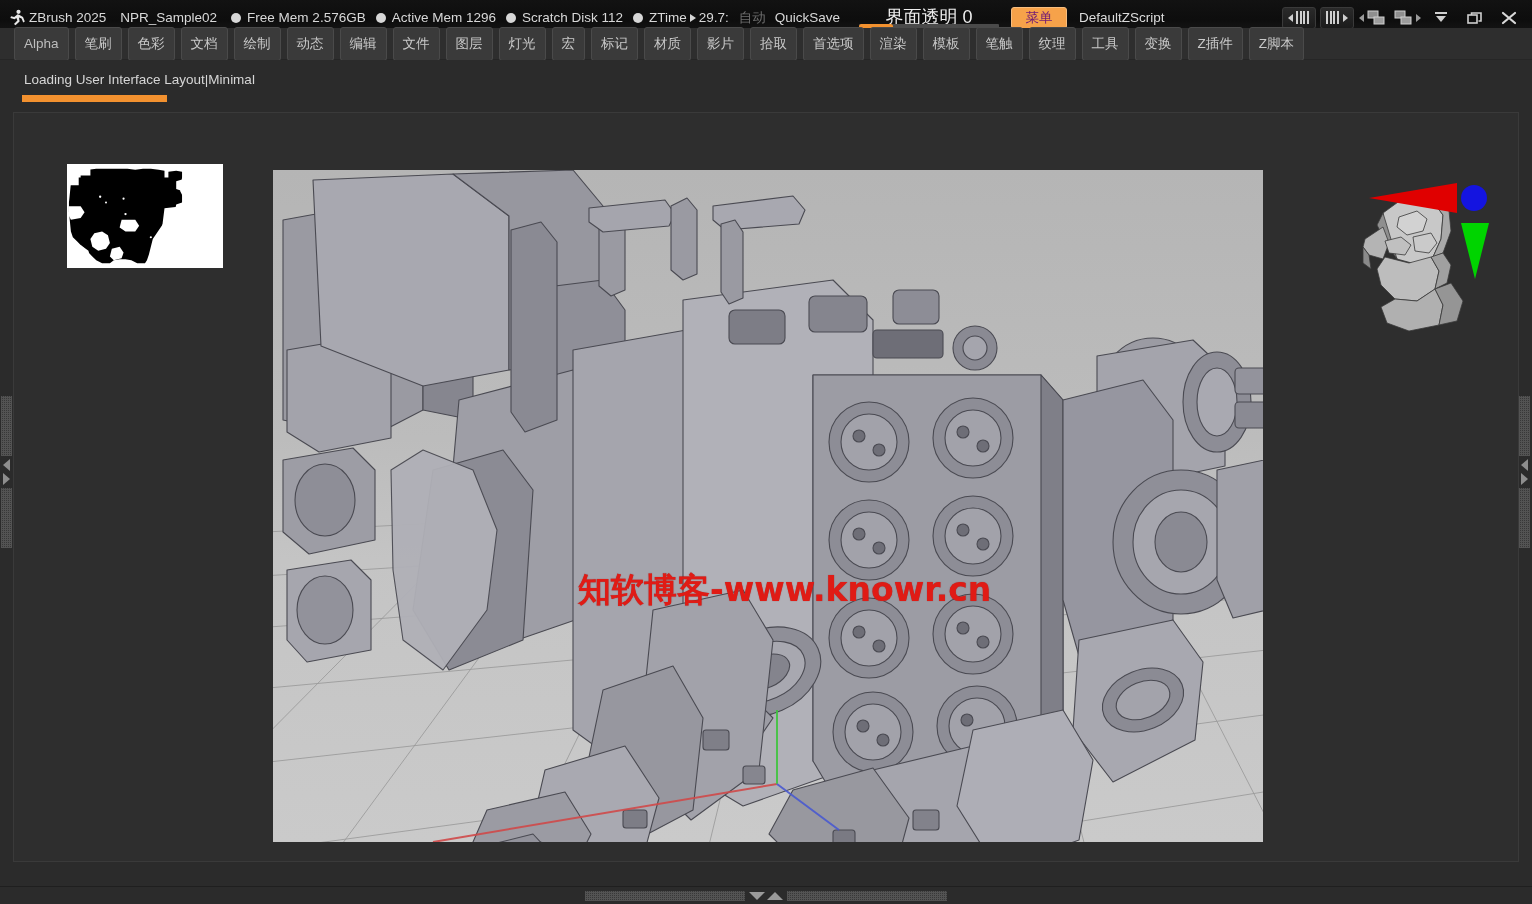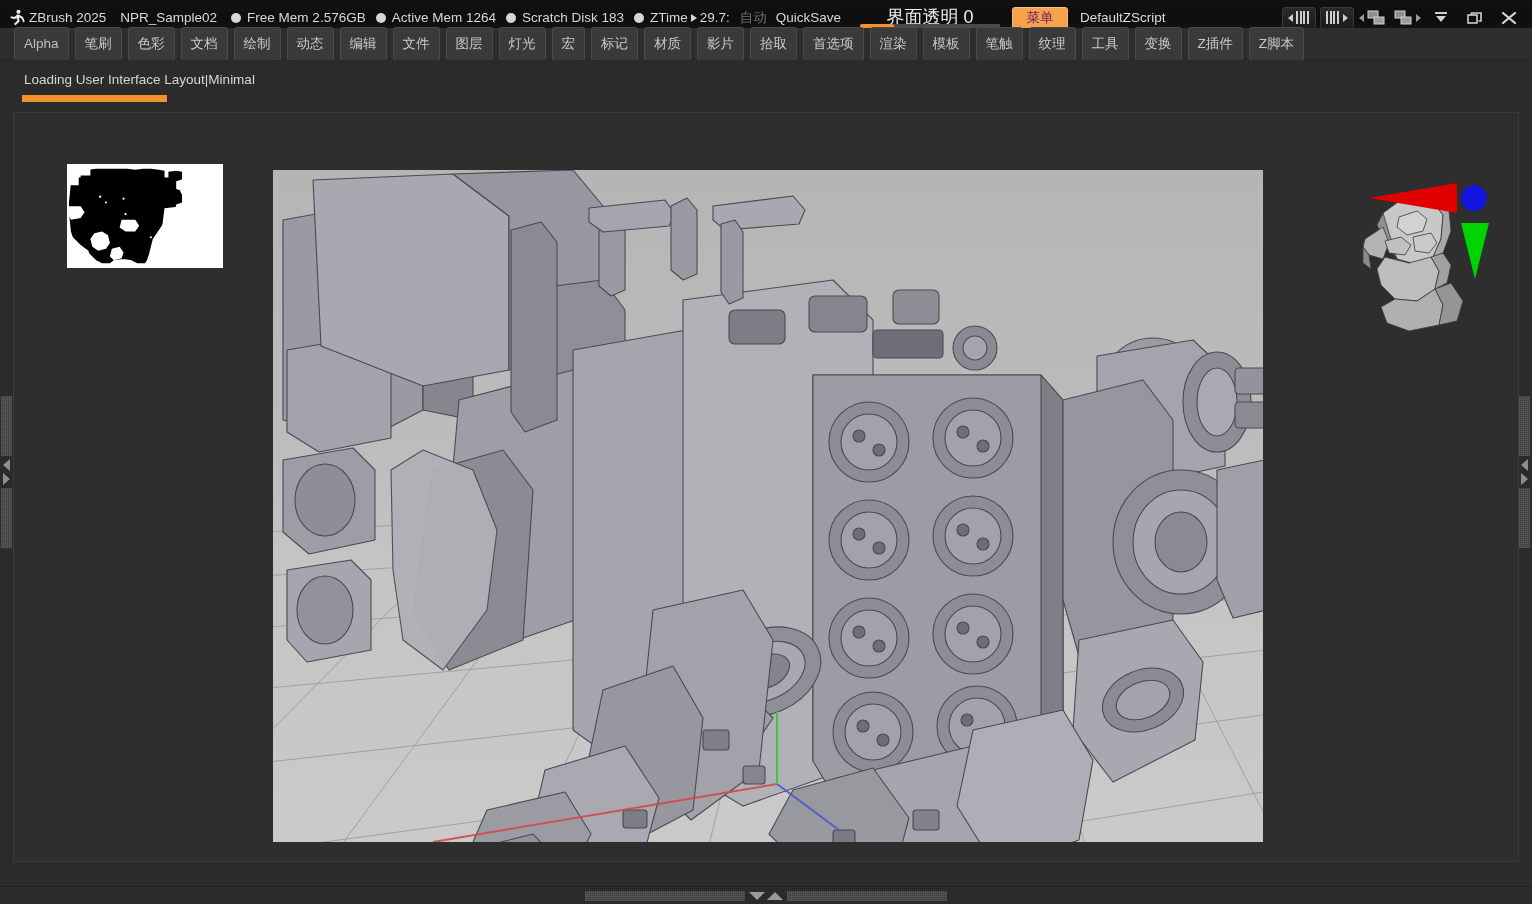--- a/index.html
+++ b/index.html
@@ -209,25 +209,25 @@
 
   <div class="tb-text tb-title">ZBrush 2025</div>
   <div class="tb-text tb-title">NPR_Sample02</div>
 
   <div class="tb-stat">
     <span class="tb-dot"></span>
     <span>Free Mem 2.576GB</span>
   </div>
   <div class="tb-stat">
     <span class="tb-dot"></span>
-    <span>Active Mem 1264</span>
+    <span>Active Mem 1296</span>
   </div>
   <div class="tb-stat">
     <span class="tb-dot"></span>
-    <span>Scratch Disk 183</span>
+    <span>Scratch Disk 112</span>
   </div>
   <div class="tb-stat">
     <span class="tb-dot"></span>
     <span>ZTime</span>
     <span class="tri-r"></span>
     <span>29.7:</span>
   </div>
   <div class="tb-text tb-dim">自动</div>
   <div class="tb-text">QuickSave</div>
 
@@ -513,20 +513,21 @@
         <path d="M196,680 L260,664 L286,692 L278,700 L200,700 Z" fill="#92929b"></path>
       </g>
 
       <g stroke-width="2" opacity=".9">
         <line x1="160" y1="672" x2="504" y2="614" stroke="#d04a4a"></line>
         <line x1="504" y1="614" x2="504" y2="540" stroke="#3fc43f"></line>
         <line x1="504" y1="614" x2="566" y2="660" stroke="#4a5ad0"></line>
       </g>
     </svg>
 
+    <div id="watermark">知软博客-www.knowr.cn</div>
   </div>
 
   <svg id="nav-gizmo" viewBox="0 0 175 180">
     <g stroke="#3a3a3a" stroke-width="0.8" stroke-linejoin="round">
       <path d="M44,60 L66,44 L92,46 L104,62 L102,86 L94,104 L80,112 L58,106 L46,88 Z" fill="#c8c8c8"></path>
       <path d="M92,46 L104,62 L102,86 L94,104 L104,100 L112,78 L110,58 L100,46 Z" fill="#a9a9a9"></path>
       <path d="M44,60 L58,106 L46,88 L38,72 Z" fill="#8f8f8f"></path>
       <path d="M26,86 L44,74 L50,90 L44,106 L30,102 L24,94 Z" fill="#b4b4b4"></path>
       <path d="M24,94 L30,102 L32,116 L24,110 Z" fill="#8a8a8a"></path>
       <path d="M46,104 L70,110 L92,104 L100,118 L96,136 L78,148 L56,146 L42,132 L38,116 Z" fill="#bdbdbd"></path>

